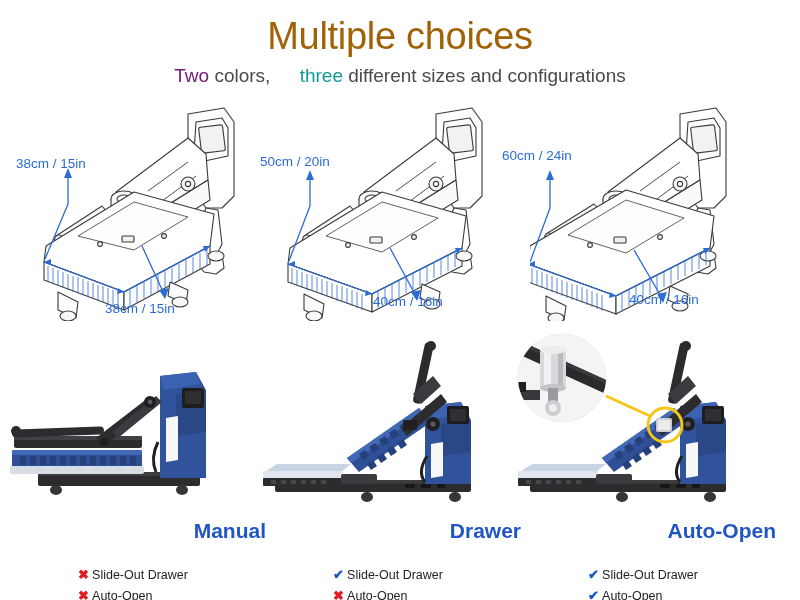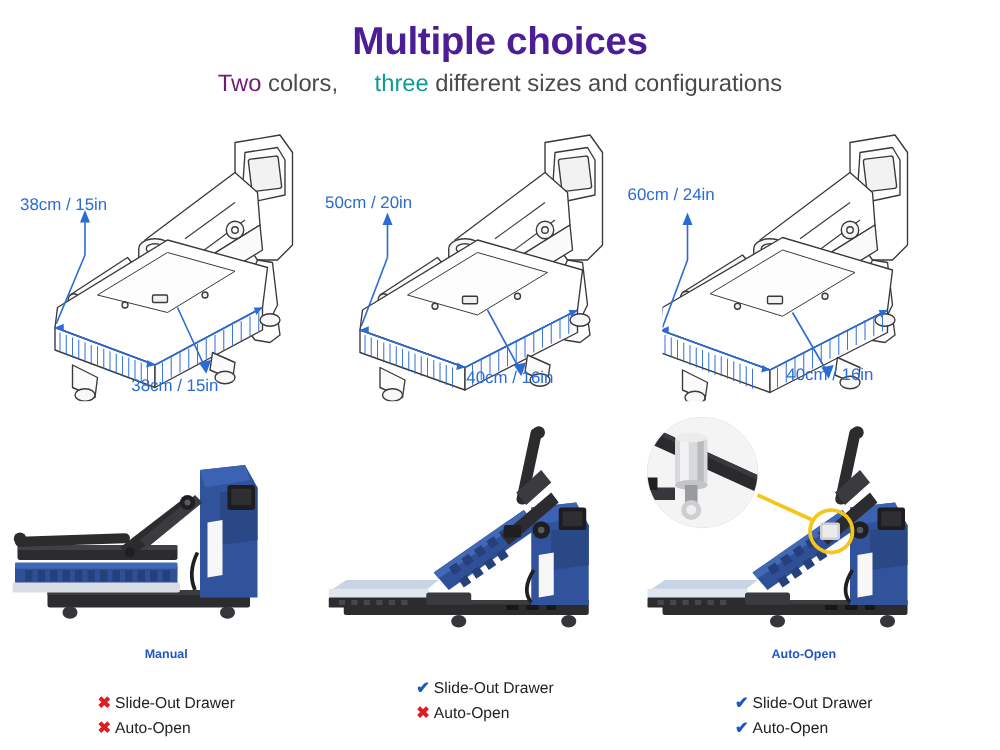--- a/index.html
+++ b/index.html
@@ -16,23 +16,23 @@
   }
 
   
   #header {
     width: 100%;
     text-align: center;
     padding-top: 16px;
     box-sizing: border-box;
   }
   #page-title {
-    font-size: 31px;
-    font-weight: bold;
-    color: #4c1d95;
+    font-size: 38px;
+    font-weight: normal;
+    color: #a16207;
     letter-spacing: -0.3px;
     line-height: 1.1;
     margin: 0;
   }
   #page-subtitle {
     font-size: 19px;
     color: #4a4a4a;
     margin-top: 8px;
     line-height: 1.1;
     white-space: nowrap;
@@ -103,24 +103,25 @@
   }
 
   .config-caption {
     position: absolute;
     top: 186px;
     left: 0;
     width: 266px;
     text-align: center;
   }
   .config-name {
-    font-size: 10px;
+    font-size: 21px;
     font-weight: bold;
     color: #2255c4;
     line-height: 1.2;
+    text-align: right;
   }
   .feature-list {
     margin-top: 22px;
     display: inline-block;
     text-align: left;
   }
   .feature-row {
     font-size: 12.5px;
     color: #222222;
     line-height: 1.55;
@@ -523,20 +524,21 @@
       <circle cx="176" cy="14" r="5" fill="#2c2c2e"></circle>
       <path d="M158 62 L178 44 L186 54 L166 72 Z" fill="#3a3a3f"></path>
 
       <circle cx="178" cy="92" r="7" fill="#1f1f22"></circle>
       <circle cx="178" cy="92" r="2.6" fill="#5a5a60"></circle>
       <rect x="148" y="88" width="14" height="10" rx="2" fill="#1f1f22"></rect>
 
       <path d="M172 124 Q162 140 170 150" stroke="#202022" stroke-width="3" fill="none"></path>
     </svg>
     <div class="config-caption">
+      <div class="config-name">Drawer</div>
       <div class="feature-list">
         <div class="feature-row">
           <span class="mark mark-yes">✔</span><span>Slide-Out Drawer</span>
         </div>
         <div class="feature-row">
           <span class="mark mark-no">✖</span><span>Auto-Open</span>
         </div>
       </div>
     </div>
   </div>

